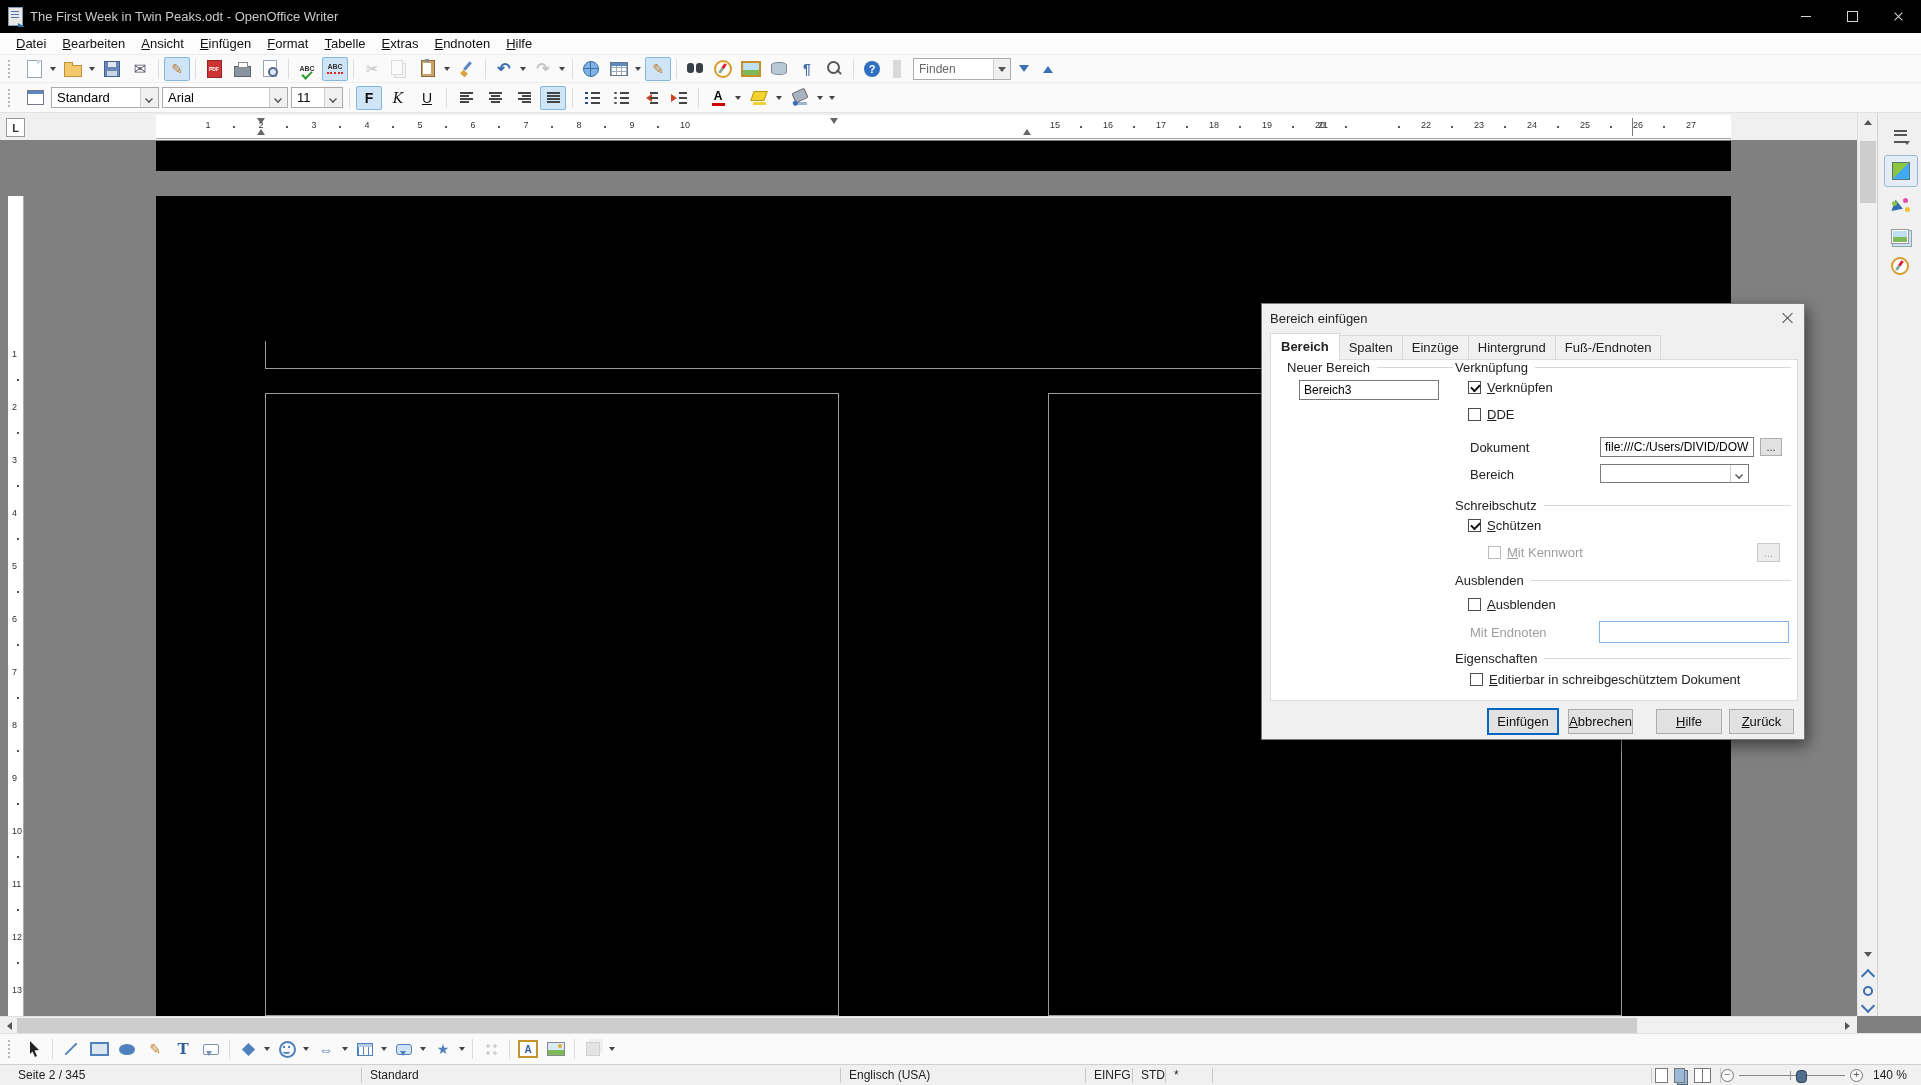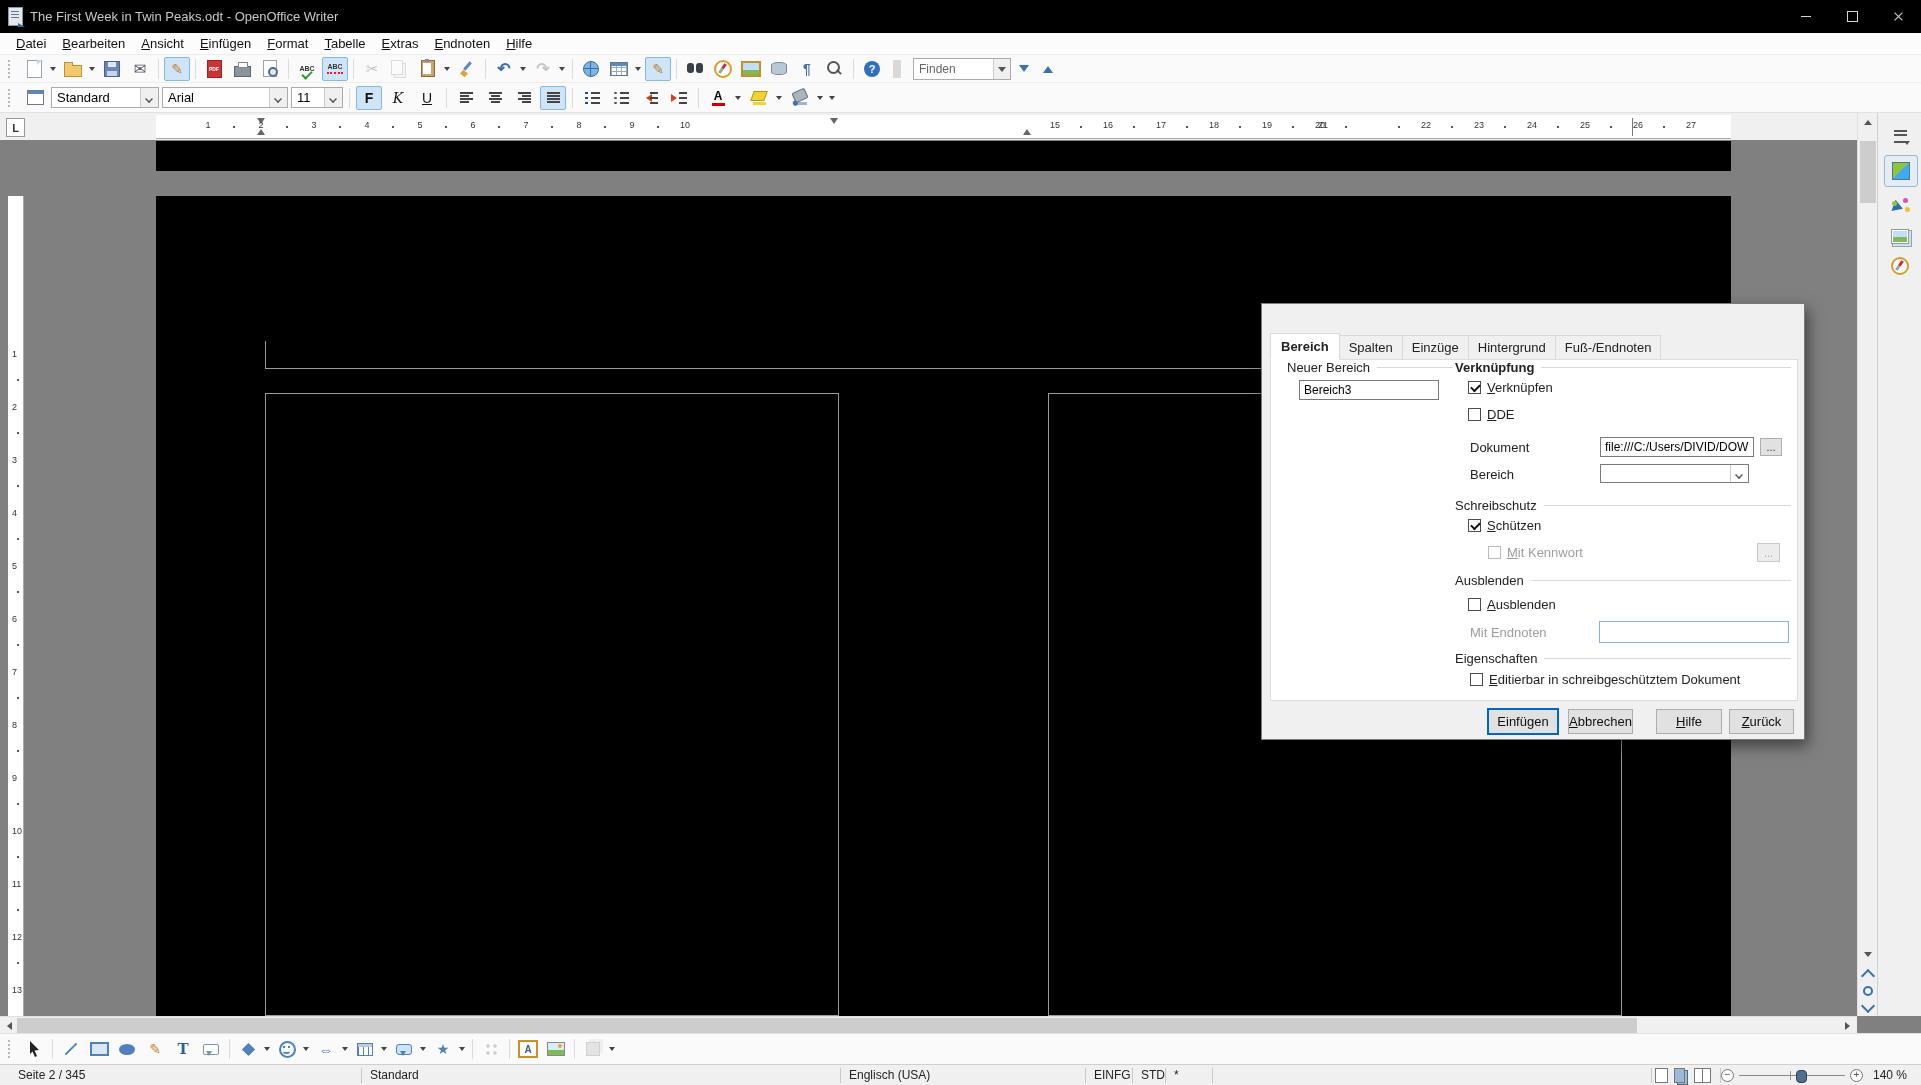--- a/index.html
+++ b/index.html
@@ -593,35 +593,39 @@
   <div class="page-strip"></div>
   <div class="page">
     <span class="tline" style="left:109px;top:145px;width:1px;height:27px;"></span>
     <span class="tline" style="left:109px;top:172px;width:1355px;height:1px;"></span>
     <span class="tborder" style="left:109px;top:197px;width:572px;height:621px;"></span>
     <span class="tborder" style="left:892px;top:197px;width:572px;height:621px;"></span>
   </div>
 </div>
 
 <div class="dialog">
+  <div class="dlg-title">
+    <span class="dlg-title-text">Bereich einfügen</span>
+    <span class="dlg-close"></span>
+  </div>
   <div class="tabstrip">
     <span class="tab active">Bereich</span>
     <span class="tab">Spalten</span>
     <span class="tab">Einzüge</span>
     <span class="tab">Hintergrund</span>
     <span class="tab">Fuß-/Endnoten</span>
   </div>
   <div class="dlg-page">
 
     <span class="group-cap" style="left:16px;top:0px;width:166px;">
         <span>Neuer Bereich</span>
       </span>
     <input class="txt-input" style="left: 28px; top: 20px; width: 140px; height: 20px;" value="Bereich3">
 
-    <span class="group-cap" style="left:184px;top:0px;width:336px;font-weight:bold;">
+    <span class="group-cap" style="left:184px;top:0px;width:336px;">
         <span>Verknüpfung</span>
       </span>
     <span class="cb checked" style="left:197px;top:21px;"></span>
     <span class="cb-label" style="left:216px;top:20px;">Verknüpfen</span>
     <span class="cb" style="left:197px;top:48px;"></span>
     <span class="cb-label" style="left:216px;top:47px;">DDE</span>
     <span class="fld-label" style="left:199px;top:80px;">Dokument</span>
     <input class="txt-input" style="left: 329px; top: 77px; width: 154px; height: 20px;" value="file:///C:/Users/DIVID/DOWN">
     <span class="mini-btn" style="left:489px;top:78px;width:22px;height:18px;">...</span>
     <span class="fld-label" style="left:199px;top:107px;">Bereich</span>

